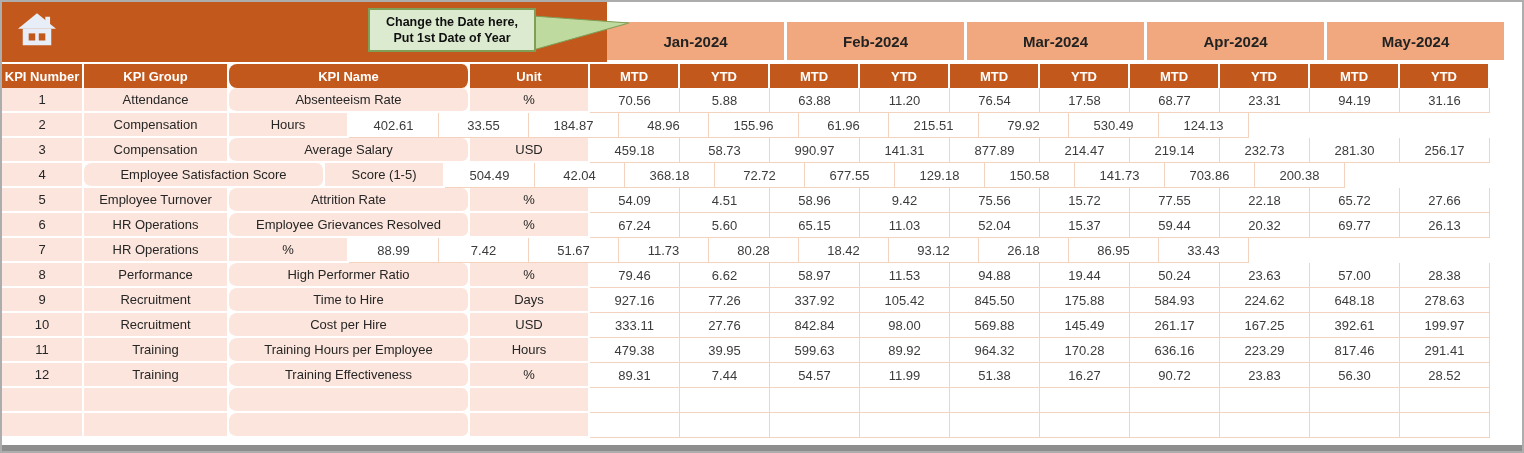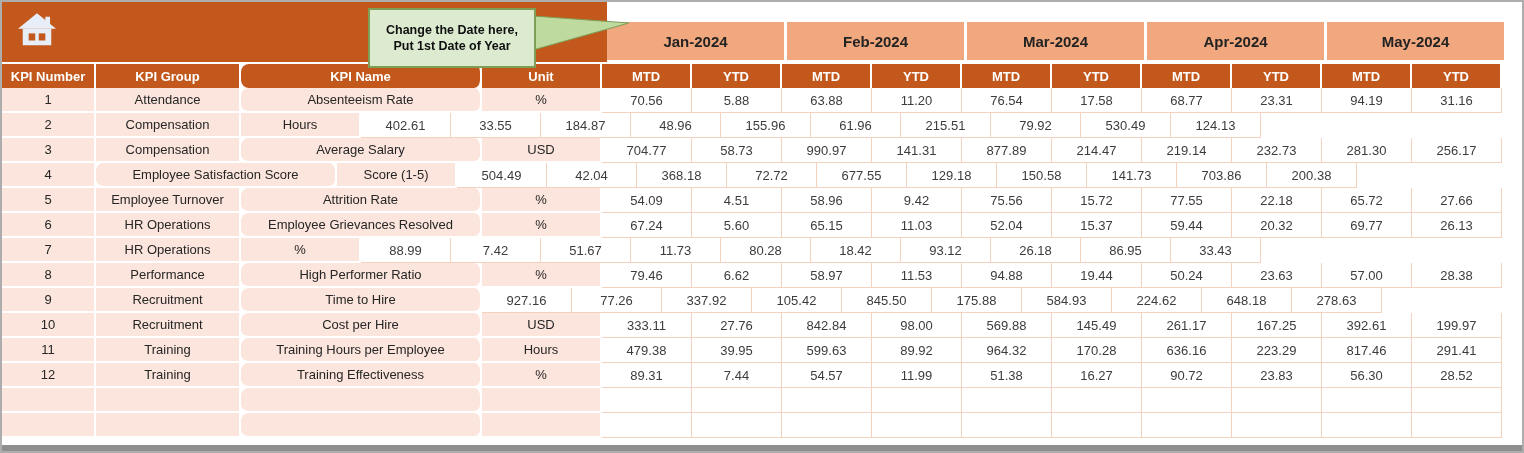--- a/index.html
+++ b/index.html
@@ -18,33 +18,33 @@
   .banner-left{width:605px;flex:none;background:var(--dark);position:relative;}
   .home-btn{position:absolute;left:16px;top:10px;width:38px;height:38px;cursor:pointer;}
   .month-band{display:flex;flex:1;background:#fff;padding-bottom:2px;}
   .month-cell{
     width:177px;margin-right:3px;flex:none;background:var(--month);
     display:flex;align-items:center;justify-content:center;
     font-weight:bold;font-size:15px;color:#232323;margin-top:20px;
   }
   
   .callout{
-    position:absolute;left:366px;top:6px;width:168px;height:60px;z-index:5;
+    position:absolute;left:366px;top:6px;width:168px;height:44px;z-index:5;
     background:var(--callout-fill);border:2px solid var(--callout-border);
     display:flex;flex-direction:column;align-items:center;justify-content:center;
     font-weight:bold;font-size:12.5px;line-height:1.3;color:#101010;text-align:center;
   }
   .callout-arrow{position:absolute;left:531px;top:8px;z-index:4;}
   
   .header-row{height:26px;display:flex;border-top:2px solid #fff;background:#fff;}
   .hcell{
     flex:none;background:var(--dark);color:#fff;font-weight:bold;font-size:13px;
     display:flex;align-items:center;justify-content:center;border-right:2px solid #fff;
   }
-  .w0{width:94px;} .w1{width:145px;} .w2{width:241px;border-radius:8px;} .w3{width:120px;} .wv{width:90px;}
+  .w0{width:82px;} .w1{width:145px;} .w2{width:241px;border-radius:8px;} .w3{width:120px;} .wv{width:90px;}
   
   .row{height:25px;display:flex;background:#fff;}
   .lcell{
     flex:none;background:var(--left);color:#262626;font-size:13px;
     border-right:2px solid #fff;border-bottom:2px solid #fff;
     display:flex;align-items:center;justify-content:center;white-space:nowrap;overflow:hidden;
   }
   .vcell{
     flex:none;width:90px;background:#fff;color:#3C3C3C;font-size:13px;
     border-right:1px solid var(--grid);border-bottom:1px solid var(--grid);
@@ -131,21 +131,21 @@
         <div class="vcell">215.51</div>
         <div class="vcell">79.92</div>
         <div class="vcell">530.49</div>
         <div class="vcell">124.13</div>
       </div>
       <div class="row">
         <div class="lcell w0">3</div>
         <div class="lcell w1">Compensation</div>
         <div class="lcell w2">Average Salary</div>
         <div class="lcell w3">USD</div>
-        <div class="vcell">704.77</div>
+        <div class="vcell">459.18</div>
         <div class="vcell">58.73</div>
         <div class="vcell">990.97</div>
         <div class="vcell">141.31</div>
         <div class="vcell">877.89</div>
         <div class="vcell">214.47</div>
         <div class="vcell">219.14</div>
         <div class="vcell">232.73</div>
         <div class="vcell">281.30</div>
         <div class="vcell">256.17</div>
       </div>
@@ -224,20 +224,21 @@
         <div class="vcell">19.44</div>
         <div class="vcell">50.24</div>
         <div class="vcell">23.63</div>
         <div class="vcell">57.00</div>
         <div class="vcell">28.38</div>
       </div>
       <div class="row">
         <div class="lcell w0">9</div>
         <div class="lcell w1">Recruitment</div>
         <div class="lcell w2">Time to Hire</div>
+        <div class="lcell w3">Days</div>
         <div class="vcell">927.16</div>
         <div class="vcell">77.26</div>
         <div class="vcell">337.92</div>
         <div class="vcell">105.42</div>
         <div class="vcell">845.50</div>
         <div class="vcell">175.88</div>
         <div class="vcell">584.93</div>
         <div class="vcell">224.62</div>
         <div class="vcell">648.18</div>
         <div class="vcell">278.63</div>

